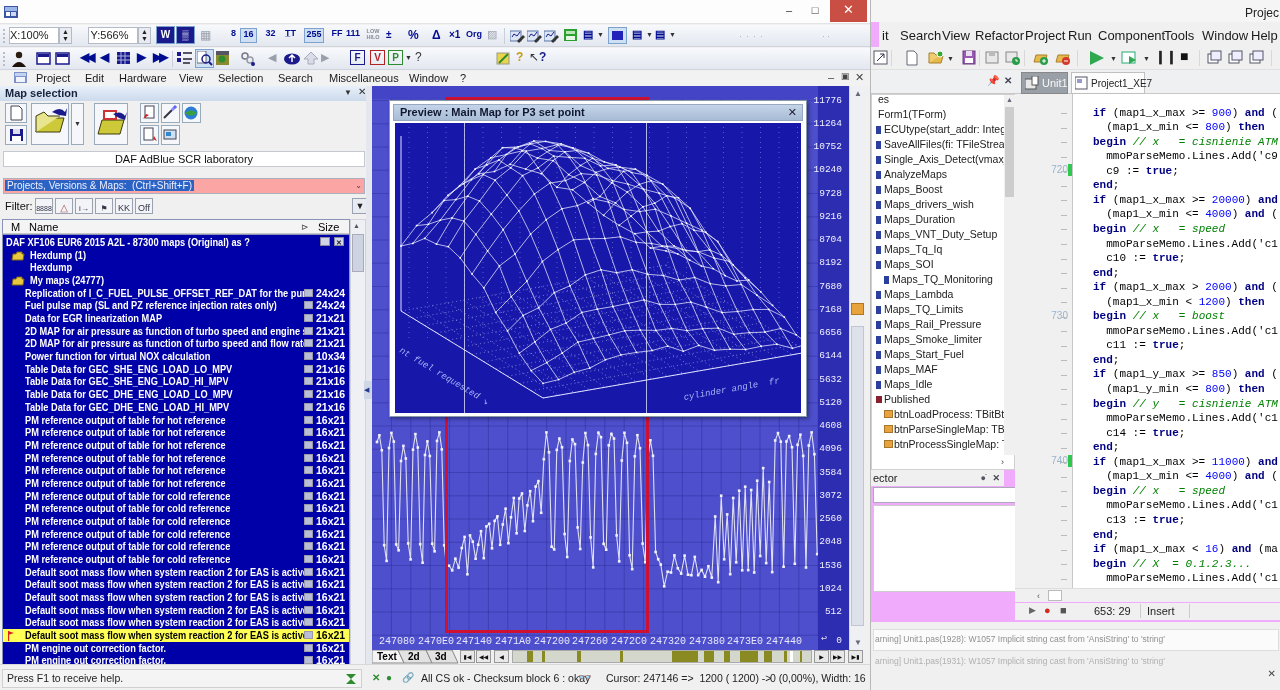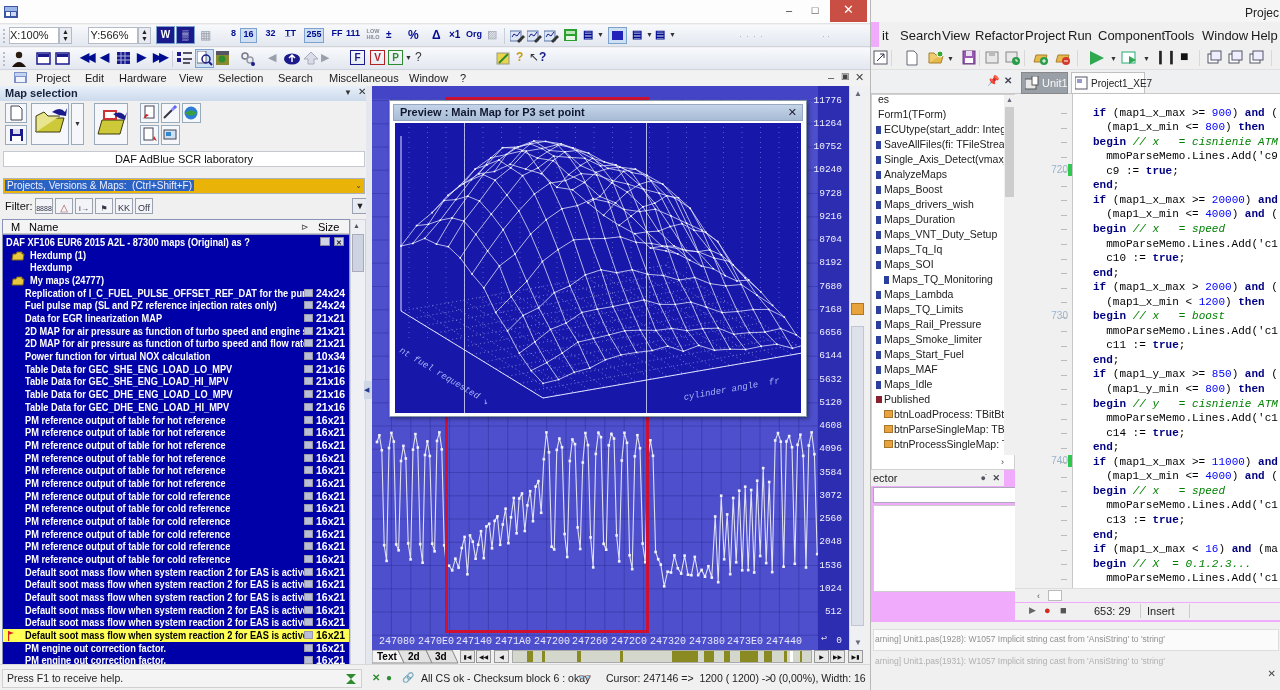--- a/index.html
+++ b/index.html
@@ -230,21 +230,21 @@
           </svg></span>
 <span class="abs" style="left:140px;top:39px;width:19px;height:20px;border:1px solid #9ab;background:#f5f7fa"><svg width="17" height="18">
             <rect x="3" y="2" width="9" height="12" fill="#fff" stroke="#445"></rect>
             <path d="M12 13 L16 15 L13 10 Z" fill="#c22"></path>
           </svg></span>
 <span class="abs" style="left:161px;top:39px;width:19px;height:20px;border:1px solid #9ab;background:#f5f7fa"><svg width="17" height="18">
             <rect x="2" y="4" width="12" height="9" fill="#cfe0f2" stroke="#445"></rect>
             <rect x="4" y="6" width="5" height="4" fill="#38c"></rect>
           </svg></span>
 <div class="abs" style="left:3px;top:65px;width:362px;height:16px;background:#fff;border:1px solid #c5c8cf;text-align:center;font-size:11px;color:#111;line-height:15px">DAF AdBlue SCR laboratory</div>
-<div class="abs" style="left:3px;top:92px;width:362px;height:16px;background:#eab308;border:1px solid #aab0bc">
+<div class="abs" style="left:3px;top:92px;width:362px;height:16px;background:#fca5a5;border:1px solid #aab0bc">
           <span style="position:absolute;left:1px;top:1px;background:#2b63c4;color:#eef;font-size:10px;padding:0 2px">Projects, Versions &amp; Maps:&nbsp;&nbsp;(Ctrl+Shift+F)</span>
           <span style="position:absolute;right:2px;top:2px;font-size:8px;color:#444">⌄</span>
         </div>
 <span class="abs" style="left:5px;top:114px;font-size:11px;color:#111">Filter:</span>
 <span class="abs" style="left:35px;top:112px;width:18px;height:16px;border:1px solid #9aa2b2;background:#f2f4f8;text-align:center;line-height:14px;overflow:hidden"><span style="font-size:7px;color:#334;letter-spacing:0">8888</span></span>
 <span class="abs" style="left:55px;top:112px;width:18px;height:16px;border:1px solid #9aa2b2;background:#f2f4f8;text-align:center;line-height:14px;overflow:hidden"><span style="color:#a55;font-size:10px">△</span></span>
 <span class="abs" style="left:75px;top:112px;width:18px;height:16px;border:1px solid #9aa2b2;background:#f2f4f8;text-align:center;line-height:14px;overflow:hidden"><span style="font-size:8px;color:#334">i→</span></span>
 <span class="abs" style="left:95px;top:112px;width:18px;height:16px;border:1px solid #9aa2b2;background:#f2f4f8;text-align:center;line-height:14px;overflow:hidden"><span style="font-size:8px;color:#334">⚑</span></span>
 <span class="abs" style="left:115px;top:112px;width:18px;height:16px;border:1px solid #9aa2b2;background:#f2f4f8;text-align:center;line-height:14px;overflow:hidden"><span style="font-size:9px;color:#334">KK</span></span>
 <span class="abs" style="left:135px;top:112px;width:18px;height:16px;border:1px solid #9aa2b2;background:#f2f4f8;text-align:center;line-height:14px;overflow:hidden"><span style="font-size:9px;color:#334">Off</span></span>

